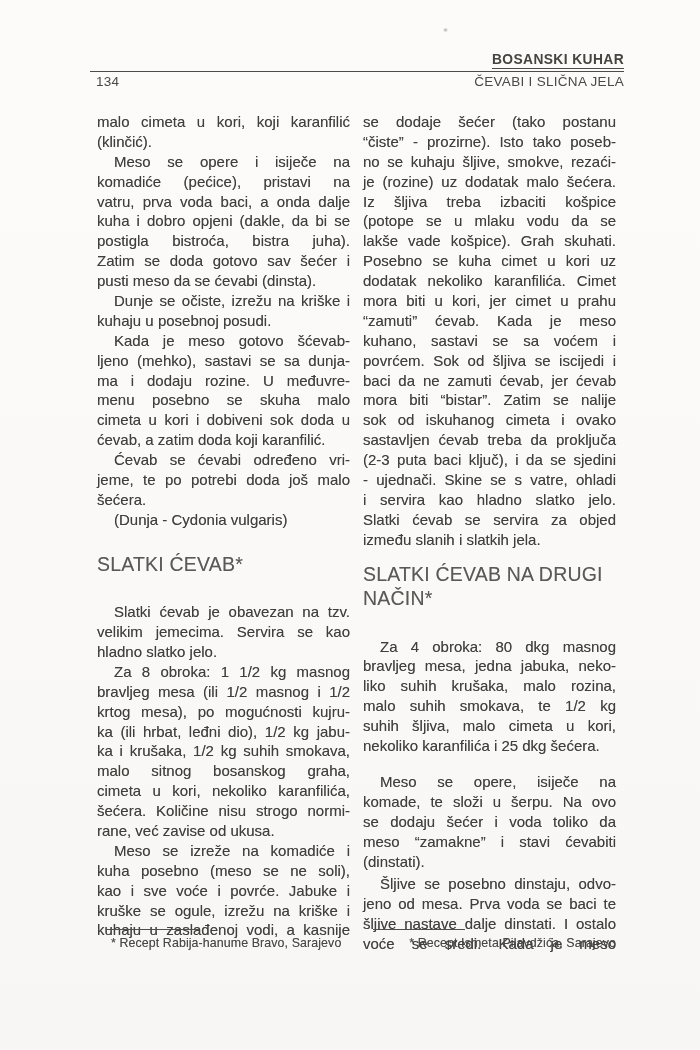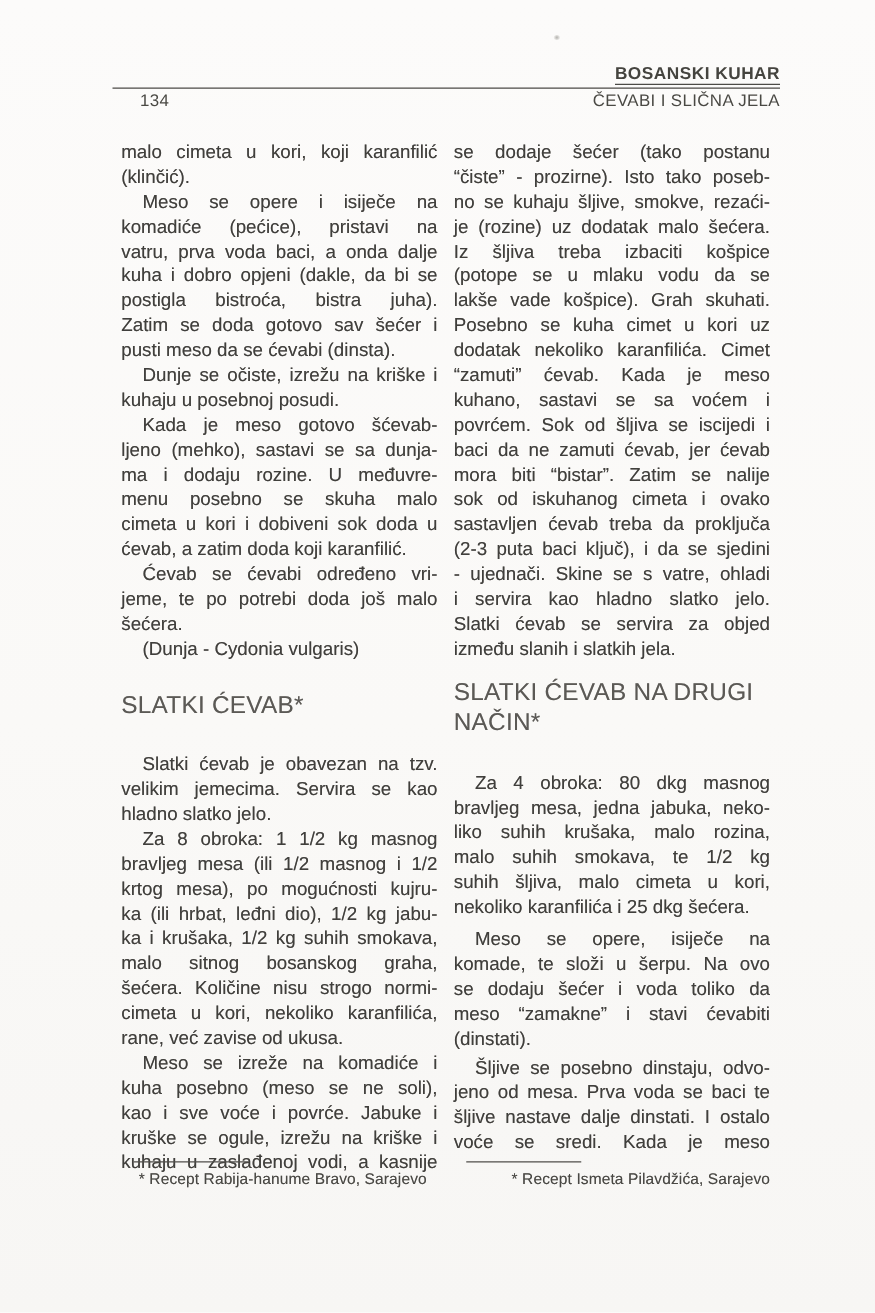--- a/index.html
+++ b/index.html
@@ -36,21 +36,21 @@
   }
   .header-row {
     display: flex;
     justify-content: space-between;
     padding-top: 2px;
     font-size: 13.5px;
     letter-spacing: 0.3px;
     color: #4a4944;
     line-height: 15px;
   }
-  .page-number { padding-left: 6px; margin-left: 16px; }
+  .page-number { padding-left: 6px; }
   
   .col {
     position: absolute;
     top: 112px;
     width: 253px;
   }
   .col-left  { left: 97px; }
   .col-right { left: 363px; }
   .ln {
     font-size: 15px;
@@ -66,21 +66,21 @@
   .ln.ind  { text-indent: 17px; }
   .heading {
     font-size: 19.5px;
     letter-spacing: 0.2px;
     color: #5b5955;
     text-shadow: 0 0 0.45px rgba(90, 88, 84, 0.4);
   }
   .heading .hln { line-height: 24.5px; height: 24.5px; white-space: nowrap; }
   .h-a { margin: 22px 0 26px 0; }
   .h-b { margin: 12px 0 26px 0; }
-  .gap-sm { margin-top: 6px; }
+  .gap-sm { margin-top: 16px; }
   .gap-xs { margin-top: 3px; }
   
   .footnote { position: absolute; top: 929px; width: 253px; }
   .fn-left  { left: 97px; }
   .fn-right { left: 363px; text-align: right; }
   .fn-rule {
     width: 92px;
     margin-left: 10px;
     border-top: 1.6px solid #504f4b;
   }
@@ -146,39 +146,40 @@
       </div>
       <div class="ln ind">Slatki ćevab je obavezan na tzv.</div>
       <div class="ln">velikim jemecima. Servira se kao</div>
       <div class="ln last">hladno slatko jelo.</div>
       <div class="ln ind">Za 8 obroka: 1 1/2 kg masnog</div>
       <div class="ln">bravljeg mesa (ili 1/2 masnog i 1/2</div>
       <div class="ln">krtog mesa), po mogućnosti kujru-</div>
       <div class="ln">ka (ili hrbat, leđni dio), 1/2 kg jabu-</div>
       <div class="ln">ka i krušaka, 1/2 kg suhih smokava,</div>
       <div class="ln">malo sitnog bosanskog graha,</div>
+      <div class="ln">cimeta u kori, nekoliko karanfilića,</div>
       <div class="ln">šećera. Količine nisu strogo normi-</div>
-      <div class="ln">cimeta u kori, nekoliko karanfilića,</div>
       <div class="ln last">rane, već zavise od ukusa.</div>
       <div class="ln ind">Meso se izreže na komadiće i</div>
       <div class="ln">kuha posebno (meso se ne soli),</div>
       <div class="ln">kao i sve voće i povrće. Jabuke i</div>
       <div class="ln">kruške se ogule, izrežu na kriške i</div>
       <div class="ln">kuhaju u zaslađenoj vodi, a kasnije</div>
     </div>
   <div class="col col-right" id="col-right">
       <div class="ln">se dodaje šećer (tako postanu</div>
       <div class="ln">“čiste” - prozirne). Isto tako poseb-</div>
       <div class="ln">no se kuhaju šljive, smokve, rezaći-</div>
       <div class="ln">je (rozine) uz dodatak malo šećera.</div>
       <div class="ln">Iz šljiva treba izbaciti košpice</div>
       <div class="ln">(potope se u mlaku vodu da se</div>
       <div class="ln">lakše vade košpice). Grah skuhati.</div>
       <div class="ln">Posebno se kuha cimet u kori uz</div>
       <div class="ln">dodatak nekoliko karanfilića. Cimet</div>
+      <div class="ln">mora biti u kori, jer cimet u prahu</div>
       <div class="ln">“zamuti” ćevab. Kada je meso</div>
       <div class="ln">kuhano, sastavi se sa voćem i</div>
       <div class="ln">povrćem. Sok od šljiva se iscijedi i</div>
       <div class="ln">baci da ne zamuti ćevab, jer ćevab</div>
       <div class="ln">mora biti “bistar”. Zatim se nalije</div>
       <div class="ln">sok od iskuhanog cimeta i ovako</div>
       <div class="ln">sastavljen ćevab treba da proključa</div>
       <div class="ln">(2-3 puta baci ključ), i da se sjedini</div>
       <div class="ln">- ujednači. Skine se s vatre, ohladi</div>
       <div class="ln">i servira kao hladno slatko jelo.</div>

